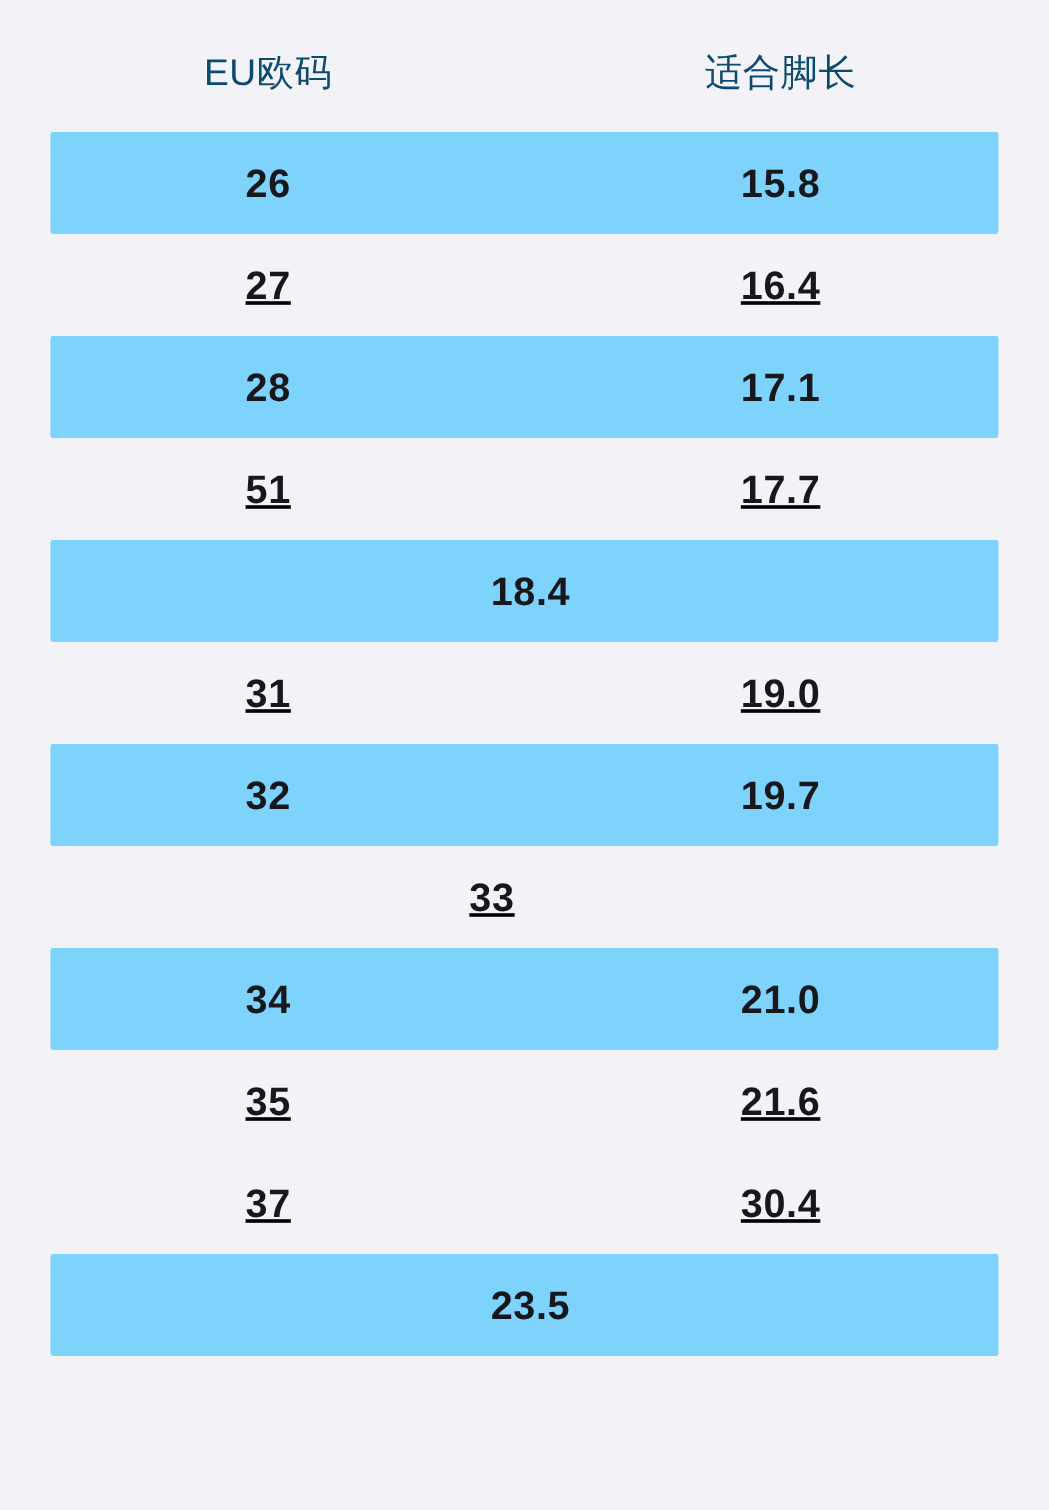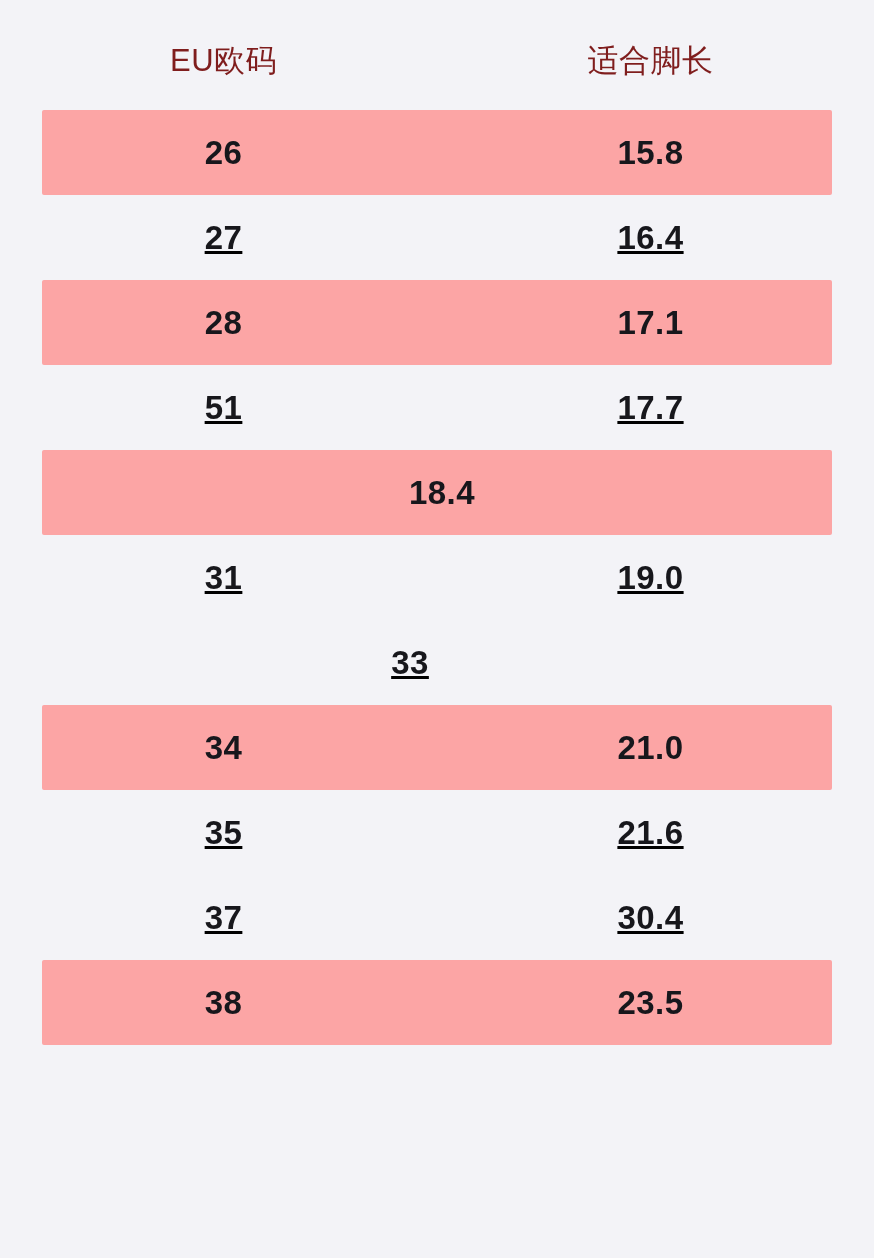--- a/index.html
+++ b/index.html
@@ -32,39 +32,39 @@
     box-sizing: border-box;
     height: 110px;
     align-items: flex-start;
   }
   .chart-header .hcell {
     flex: 1 1 50%;
     text-align: center;
     font-size: 31px;
     font-weight: 500;
     letter-spacing: 0.5px;
-    color: #7f1d1d;
+    color: #0c4a6e;
     line-height: 1.1;
   }
   .chart-header .hcell.col-left  { padding-right: 54px; }
   .chart-header .hcell.col-right { padding-left: 10px; }
 
   
   .chart-body {
     width: 790px;
     margin: 0 auto;
   }
   .chart-row {
     display: flex;
     align-items: center;
     height: 85px;
     box-sizing: border-box;
   }
   .chart-row.row-odd {
-    background: #fca5a5;
+    background: #7dd3fc;
     border-radius: 2px;
   }
   .chart-row.row-even {
     background: #f3f3f7;
     text-decoration: underline;
   }
   .chart-row .cell {
     flex: 1 1 50%;
     text-align: center;
     font-size: 33px;
@@ -107,35 +107,38 @@
         <div class="cell col-left">51</div>
         <div class="cell col-right">17.7</div>
       </div>
       <div class="chart-row row-odd">
         <div class="cell col-right">18.4</div>
       </div>
       <div class="chart-row row-even">
         <div class="cell col-left">31</div>
         <div class="cell col-right">19.0</div>
       </div>
+      <div class="chart-row row-odd">
+        <div class="cell col-left">32</div>
+        <div class="cell col-right">19.7</div>
+      </div>
       <div class="chart-row row-even">
         <div class="cell col-left">33</div>
       </div>
       <div class="chart-row row-odd">
         <div class="cell col-left">34</div>
         <div class="cell col-right">21.0</div>
       </div>
       <div class="chart-row row-even">
         <div class="cell col-left">35</div>
         <div class="cell col-right">21.6</div>
       </div>
       <div class="chart-row row-even">
         <div class="cell col-left">37</div>
         <div class="cell col-right">30.4</div>
       </div>
       <div class="chart-row row-odd">
-        <div class="cell col-left">38</div>
         <div class="cell col-right">23.5</div>
       </div>
     </div>
 
   <div class="chart-footer-space"></div>
 </div>
 
 </body></html>

